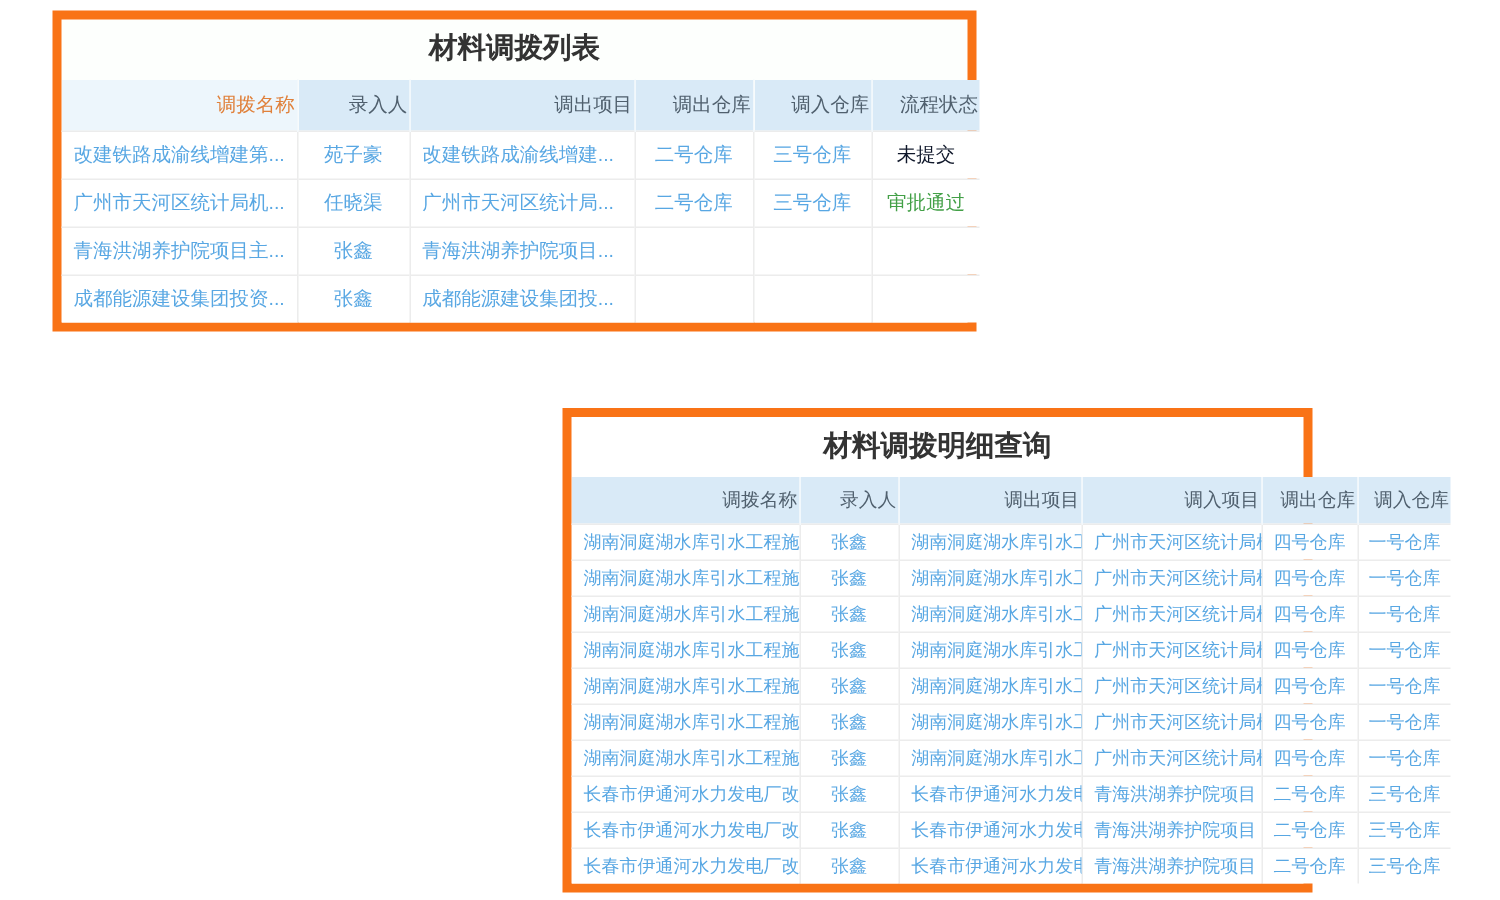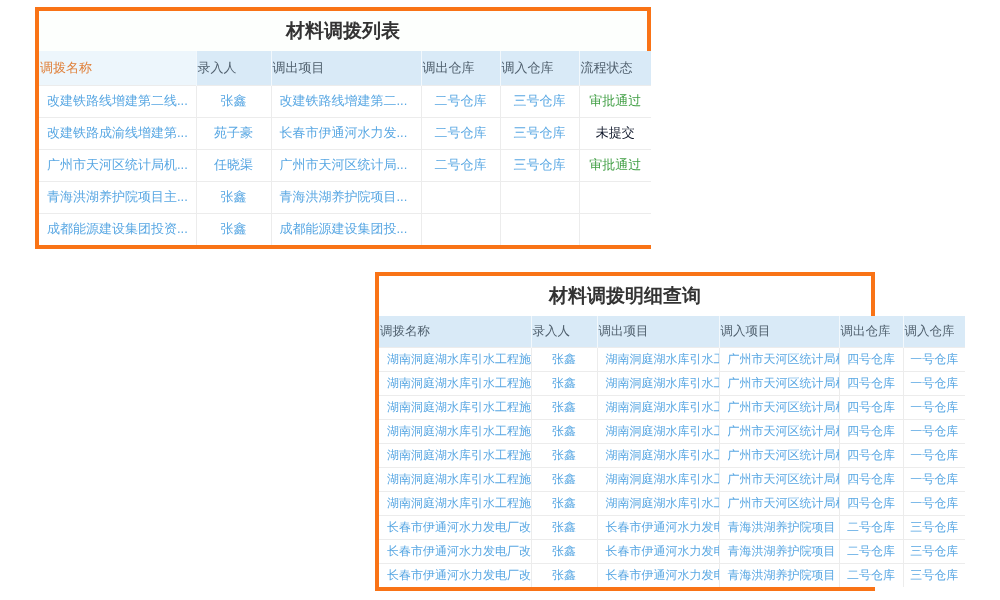--- a/index.html
+++ b/index.html
@@ -5,35 +5,35 @@
   * { box-sizing: border-box; }
   html,body { margin:0; padding:0; }
   body {
     width:1000px; height:600px; position:relative; overflow:hidden;
     background:#ffffff;
     font-family:"Liberation Sans", sans-serif;
   }
   .window {
     position:absolute;
     background:#fdfffd;
-    border:4px solid #f97316;
+    border:6px solid #f97316;
   }
   .win-list   { left:35px;  top:7px;   width:616px; z-index:1; }
   .win-detail { left:375px; top:272px; width:500px; z-index:2; background:#ffffff; }
 
   .win-title {
     height:40px; line-height:40px;
     text-align:center; font-weight:bold; font-size:19px; color:#333333;
   }
 
   table { width:100%; border-collapse:collapse; table-layout:fixed; }
 
   th {
     background:#d9eaf7; color:#50606e; font-weight:normal;
-    text-align:left; white-space:nowrap; overflow:hidden;
+    text-align:right; white-space:nowrap; overflow:hidden;
     border-right:1px solid #f2f8fc;
   }
   th:last-child { border-right:none; }
   td {
     color:#58a7e3; text-align:center; white-space:nowrap; overflow:hidden;
     border-top:1px solid #ececec; border-right:1px solid #ececec;
     background:#ffffff;
   }
   td:last-child { border-right:none; }
 
@@ -73,31 +73,23 @@
           <th>调拨名称</th>
           <th>录入人</th>
           <th>调出项目</th>
           <th>调出仓库</th>
           <th>调入仓库</th>
           <th>流程状态</th>
         </tr>
       </thead>
     <tbody>
         <tr>
-          <td>改建铁路线增建第二线...</td>
-          <td>张鑫</td>
-          <td>改建铁路线增建第二...</td>
-          <td>二号仓库</td>
-          <td>三号仓库</td>
-          <td class="status-approved">审批通过</td>
-        </tr>
-        <tr>
           <td>改建铁路成渝线增建第...</td>
           <td>苑子豪</td>
-          <td>长春市伊通河水力发...</td>
+          <td>改建铁路成渝线增建...</td>
           <td>二号仓库</td>
           <td>三号仓库</td>
           <td class="status-unsubmitted">未提交</td>
         </tr>
         <tr>
           <td>广州市天河区统计局机...</td>
           <td>任晓渠</td>
           <td>广州市天河区统计局...</td>
           <td>二号仓库</td>
           <td>三号仓库</td>

